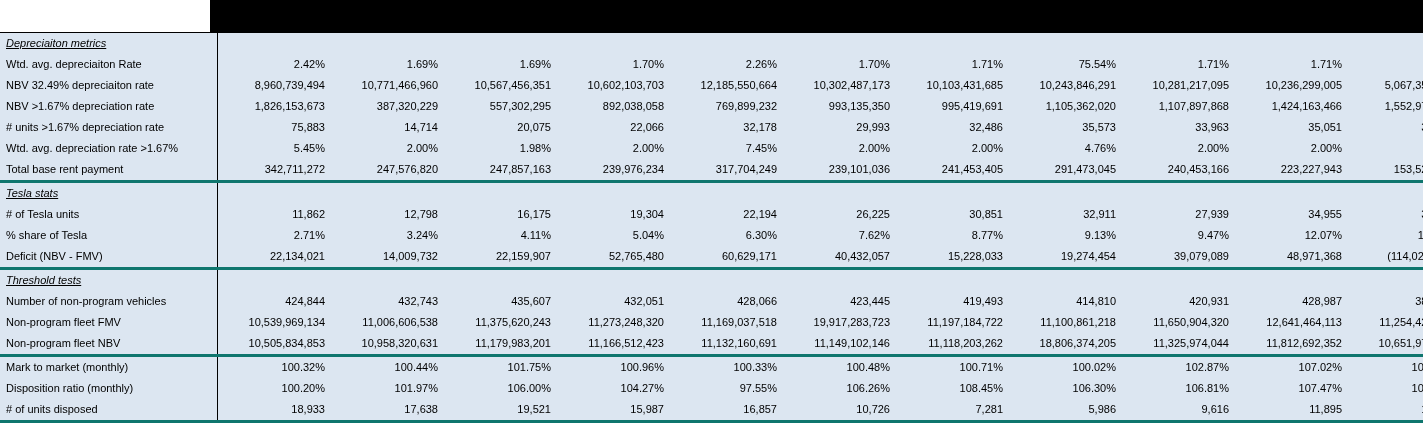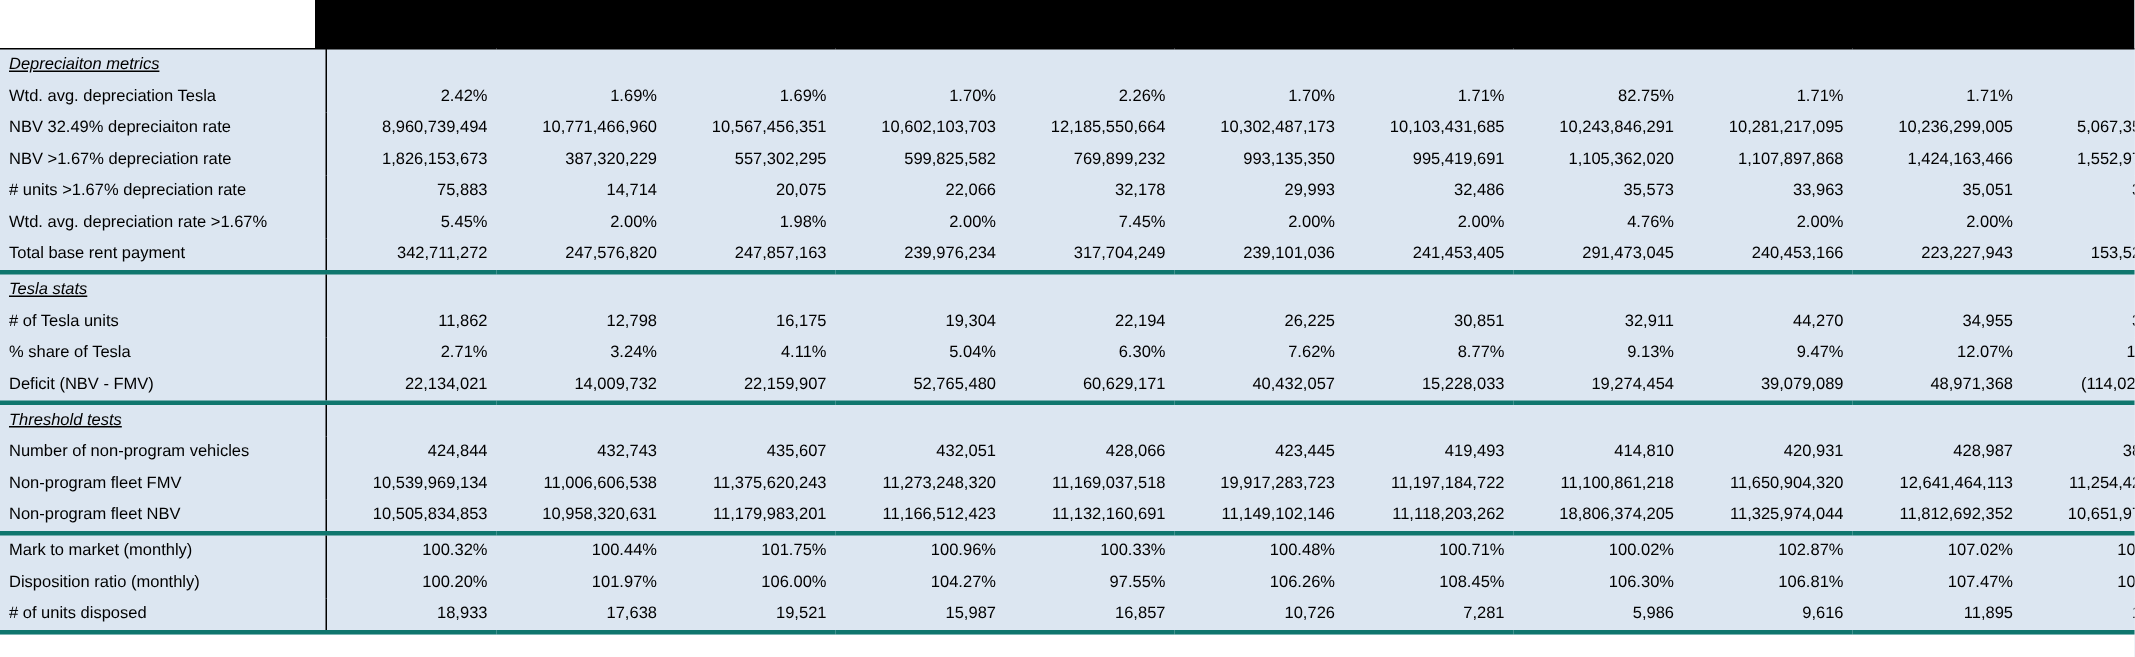--- a/index.html
+++ b/index.html
@@ -76,29 +76,29 @@
           <td class="num">&nbsp;</td>
           <td class="num">&nbsp;</td>
           <td class="num">&nbsp;</td>
           <td class="num">&nbsp;</td>
           <td class="num">&nbsp;</td>
           <td class="num">&nbsp;</td>
           <td class="num">&nbsp;</td>
           <td class="num">&nbsp;</td>
         </tr>
         <tr class="data-row">
-          <td class="label">Wtd. avg. depreciation Tesla</td>
+          <td class="label">Wtd. avg. depreciaiton Rate</td>
           <td class="num">2.42%</td>
           <td class="num">1.69%</td>
           <td class="num">1.69%</td>
           <td class="num">1.70%</td>
           <td class="num">2.26%</td>
           <td class="num">1.70%</td>
           <td class="num">1.71%</td>
-          <td class="num">82.75%</td>
+          <td class="num">75.54%</td>
           <td class="num">1.71%</td>
           <td class="num">1.71%</td>
           <td class="num">1.32%</td>
         </tr>
         <tr class="data-row">
           <td class="label">NBV 32.49% depreciaiton rate</td>
           <td class="num">8,960,739,494</td>
           <td class="num">10,771,466,960</td>
           <td class="num">10,567,456,351</td>
           <td class="num">10,602,103,703</td>
@@ -108,21 +108,21 @@
           <td class="num">10,243,846,291</td>
           <td class="num">10,281,217,095</td>
           <td class="num">10,236,299,005</td>
           <td class="num">5,067,355,443</td>
         </tr>
         <tr class="data-row">
           <td class="label">NBV &gt;1.67% depreciation rate</td>
           <td class="num">1,826,153,673</td>
           <td class="num">387,320,229</td>
           <td class="num">557,302,295</td>
-          <td class="num">599,825,582</td>
+          <td class="num">892,038,058</td>
           <td class="num">769,899,232</td>
           <td class="num">993,135,350</td>
           <td class="num">995,419,691</td>
           <td class="num">1,105,362,020</td>
           <td class="num">1,107,897,868</td>
           <td class="num">1,424,163,466</td>
           <td class="num">1,552,971,825</td>
         </tr>
         <tr class="data-row">
           <td class="label"># units &gt;1.67% depreciation rate</td>
@@ -183,21 +183,21 @@
         <tr class="data-row">
           <td class="label"># of Tesla units</td>
           <td class="num">11,862</td>
           <td class="num">12,798</td>
           <td class="num">16,175</td>
           <td class="num">19,304</td>
           <td class="num">22,194</td>
           <td class="num">26,225</td>
           <td class="num">30,851</td>
           <td class="num">32,911</td>
-          <td class="num">44,270</td>
+          <td class="num">27,939</td>
           <td class="num">34,955</td>
           <td class="num">35,714</td>
         </tr>
         <tr class="data-row">
           <td class="label">% share of Tesla</td>
           <td class="num">2.71%</td>
           <td class="num">3.24%</td>
           <td class="num">4.11%</td>
           <td class="num">5.04%</td>
           <td class="num">6.30%</td>

